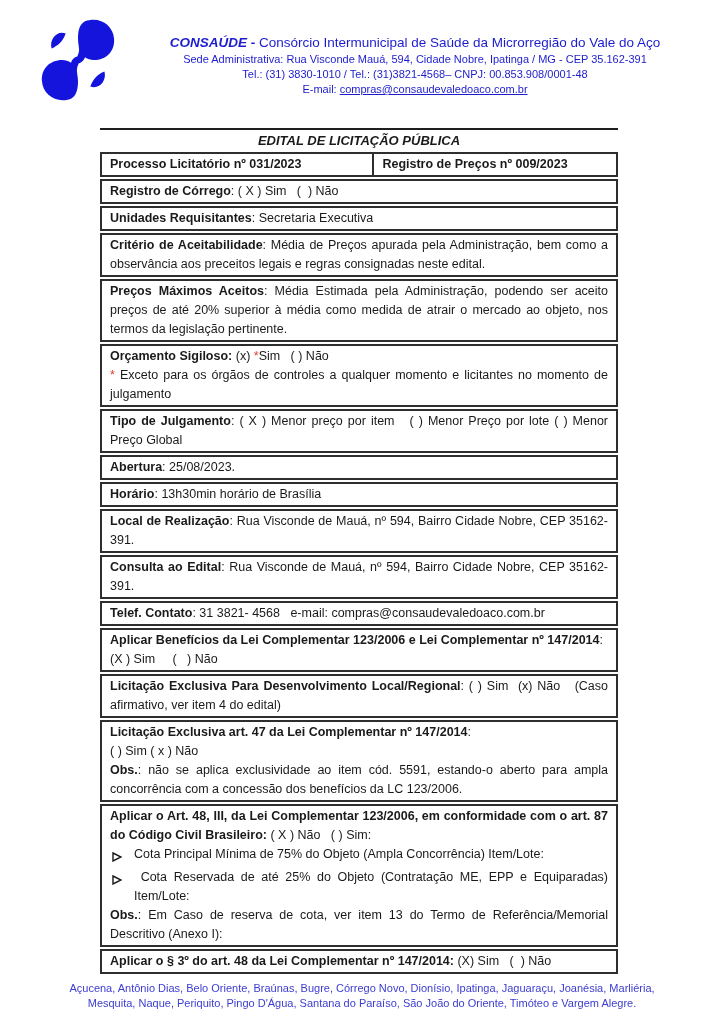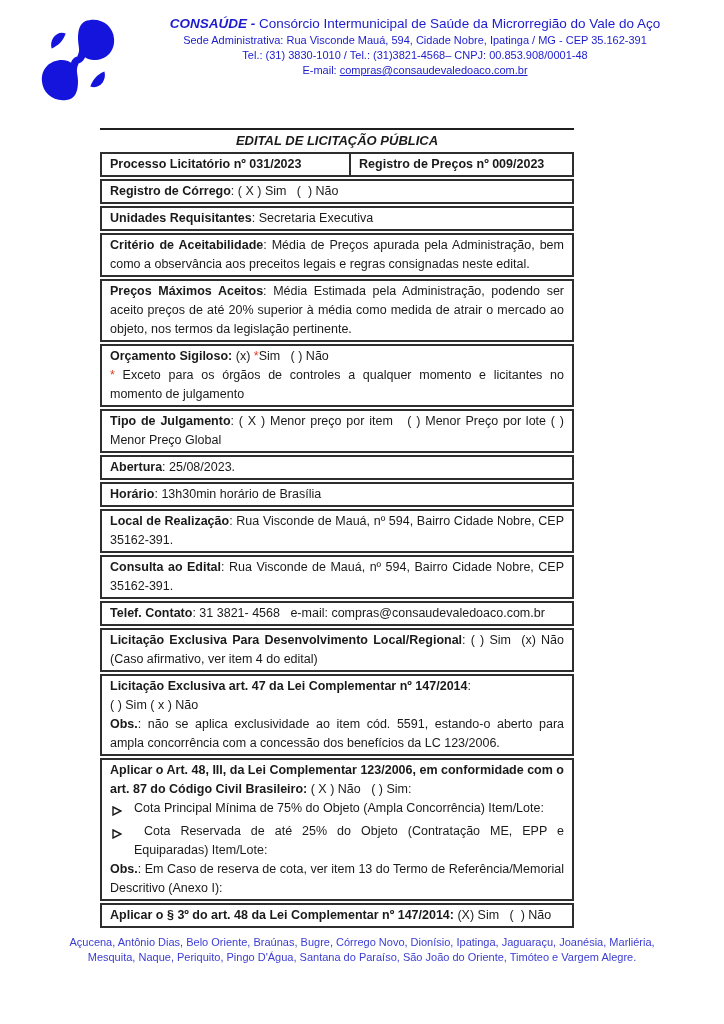--- a/index.html
+++ b/index.html
@@ -14,26 +14,26 @@
   html,body{margin:0;padding:0;}
   body{
     width:724px;height:1024px;overflow:hidden;background:#ffffff;
     font-family:"Liberation Sans","DejaVu Sans",sans-serif;color:var(--text);
   }
   
   .header{display:flex;padding:12px 24px 2px 34px;}
   .logo{flex:0 0 96px;padding-top:2px;}
   .logo svg{width:88px;height:92px;}
   .logo path{fill:var(--logo-blue);}
-  .header-text{flex:1;text-align:center;color:var(--header-blue);font-size:11px;line-height:15px;padding-top:4px;}
+  .header-text{flex:1;text-align:center;color:var(--header-blue);font-size:11px;line-height:15px;padding-top:4px;margin-top:19px;}
   .header-line1{font-size:13.5px;margin-bottom:2px;}
   .brand{font-weight:bold;font-style:italic;}
   .email-link{color:var(--header-blue);text-decoration:underline;cursor:pointer;text-align:center;}
   
-  .doc{margin:16px 12px 0 100px;width:474px;font-size:12.5px;}
+  .doc{margin:16px 12px 0 100px;width:518px;font-size:12.5px;}
   .title-rule{border-top:2px solid #1f1f1f;}
   .doc-title{text-align:center;font-weight:bold;font-style:italic;font-size:13px;padding:3px 0 2px;}
   .row{border:2px solid var(--border);margin-top:2px;padding:1px 8px;text-align:justify;line-height:19px;}
   .row.cols{display:flex;padding:0;justify-content:space-between;}
   .cell{flex:1;padding:1px 8px;}
   .cell:first-child{flex:0 0 53%;border-right:2px solid var(--border);}
   .seg{white-space:pre-wrap;}
   .b{font-weight:bold;}
   .red{color:var(--red);}
   .line.bullet{display:flex;padding-left:2px;}
@@ -102,20 +102,24 @@
       <div class="row">
         <div class="line"><span class="seg b">Local de Realização</span><span class="seg">: Rua Visconde de Mauá, nº 594, Bairro Cidade Nobre, CEP 35162-391.</span></div>
       </div>
       <div class="row">
         <div class="line"><span class="seg b">Consulta ao Edital</span><span class="seg">: Rua Visconde de Mauá, nº 594, Bairro Cidade Nobre, CEP 35162-391.</span></div>
       </div>
       <div class="row">
         <div class="line"><span class="seg b">Telef. Contato</span><span class="seg">: 31 3821- 4568   e-mail: compras@consaudevaledoaco.com.br</span></div>
       </div>
       <div class="row">
+        <div class="line"><span class="seg b">Aplicar Benefícios da Lei Complementar 123/2006 e Lei Complementar nº 147/2014</span><span class="seg">:</span></div>
+        <div class="line"><span class="seg">(X ) Sim     (   ) Não</span></div>
+      </div>
+      <div class="row">
         <div class="line"><span class="seg b">Licitação Exclusiva Para Desenvolvimento Local/Regional</span><span class="seg">: ( ) Sim  (x) Não   (Caso afirmativo, ver item 4 do edital)</span></div>
       </div>
       <div class="row">
         <div class="line"><span class="seg b">Licitação Exclusiva art. 47 da Lei Complementar nº 147/2014</span><span class="seg">:</span></div>
         <div class="line"><span class="seg">( ) Sim ( x ) Não</span></div>
         <div class="line"><span class="seg b">Obs.</span><span class="seg">: não se aplica exclusividade ao item cód. 5591, estando-o aberto para ampla concorrência com a concessão dos benefícios da LC 123/2006.</span></div>
       </div>
       <div class="row">
         <div class="line"><span class="seg b">Aplicar o Art. 48, III, da Lei Complementar 123/2006, em conformidade com o art. 87 do Código Civil Brasileiro: </span><span class="seg">( X ) Não   ( ) Sim:</span></div>
         <div class="line bullet">

